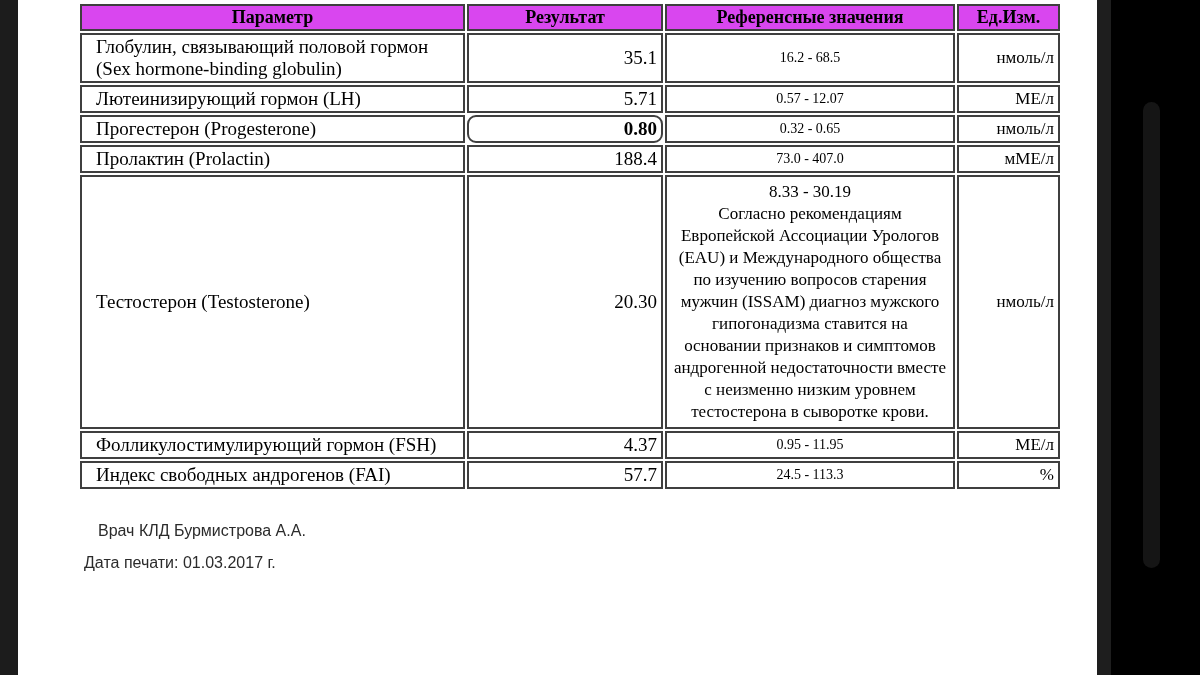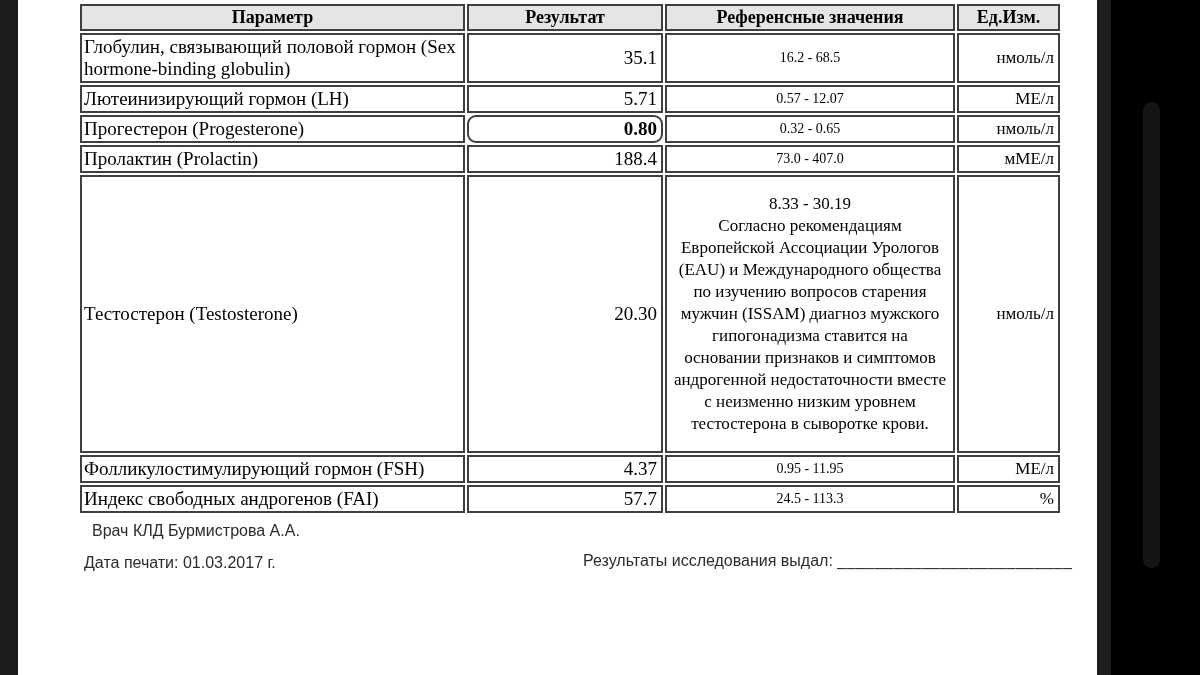--- a/index.html
+++ b/index.html
@@ -36,42 +36,42 @@
     border-collapse:separate; border-spacing:2px;
     table-layout:fixed;
   }
   .results th, .results td {
     border:2px solid #3f3f3f;
     vertical-align:middle;
     padding:1px 4px;
     overflow:hidden;
   }
   .results th {
-    background:#e5e5e5;
+    background:#d946ef;
     font-weight:bold;
     font-size:18px;
     text-align:center;
     height:24px;
   }
-  td.param  { text-align:left;  font-size:19px; padding-left:2px; height:28px; }
+  td.param  { text-align:left;  font-size:19px; padding-left:14px; height:28px; }
   td.result { text-align:right; font-size:19px; height:28px; }
   td.ref    { text-align:center; font-size:14px; height:28px; }
   td.unit   { text-align:right; font-size:17px; height:28px; }
   tr.row-tall td.param { height:46px; }
   .bold { font-weight:bold;border-radius:9px; }
-  td.ref-long { line-height:22px; font-size:17px; padding:16px 6px; }
+  td.ref-long { line-height:22px; font-size:17px; padding:4px 6px; }
   .ref-range { text-align:center; }
   .ref-note  { text-align:center;font-family:Liberation Serif, serif; }
   .footer-line {
     position:absolute;
     font-family:"Liberation Sans", sans-serif;
     font-size:16px; line-height:19px;
     color:#2b2b2b; white-space:nowrap;
   }
-  .doctor-line   { left:74px;  top:521px; }
+  .doctor-line   { left:80px;  top:521px; }
   .printed-line  { left:66px;  top:553px; }
   .issued-line   { left:565px; top:551px; }
   .issued-line .sig { letter-spacing:0.5px; }
 </style>
 </head>
 <body>
 
 <div class="left-bar"></div>
 
 <div class="doc">
@@ -133,23 +133,19 @@
       <td class="param">Индекс свободных андрогенов (FAI)</td>
       <td class="result">57.7</td>
       <td class="ref">24.5 - 113.3</td>
       <td class="unit">%</td>
     </tr>
   </tbody>
     </table>
 
   <div class="footer-line doctor-line">Врач КЛД Бурмистрова А.А.</div>
   <div class="footer-line printed-line">Дата печати: 01.03.2017 г.</div>
-  <div class="footer-line issued-line">
-    <span>Результаты исследования выдал:</span>
-    <span class="sig">_________________________</span>
-  </div>
 
 </div>
 
 <div class="right-panel">
   <div class="right-strip"></div>
   <div class="scroll-thumb"></div>
 </div>
 
 </body></html>

